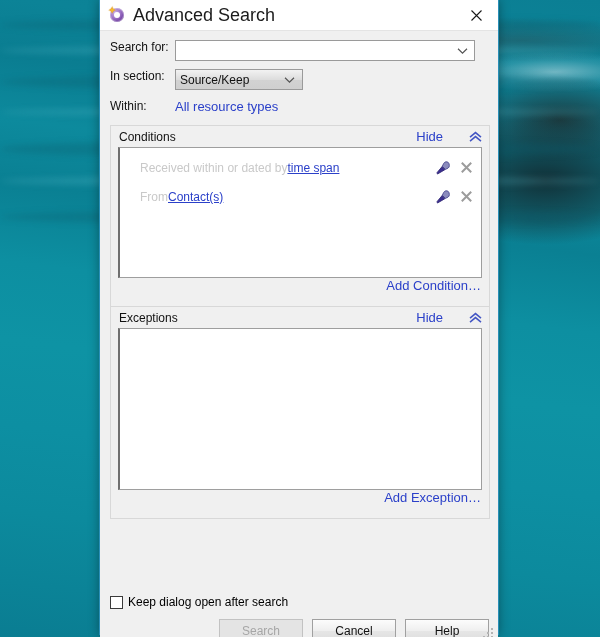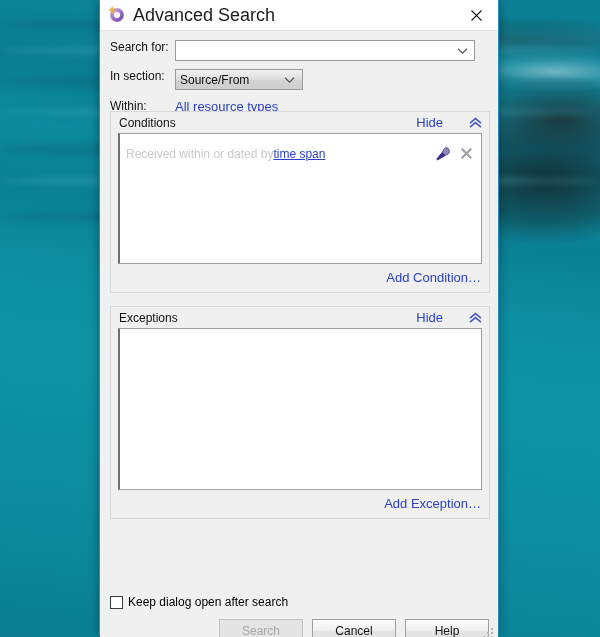--- a/index.html
+++ b/index.html
@@ -218,21 +218,21 @@
     box-sizing: border-box;
     position: relative;
     overflow: hidden;
   }
 
   .cond-row {
     position: relative;
     height: 29px;
     display: flex;
     align-items: center;
-    padding-left: 6px;
+    padding-left: 20px;
     font-size: 12px;
   }
   .cond-text {
     color: #c9c9c9;
   }
   .cond-link {
     color: #2b40c9;
     text-decoration: underline;
     cursor: pointer;
   }
@@ -243,21 +243,20 @@
     display: flex;
     align-items: center;
     gap: 10px;
   }
   .lens-icon { display: block; cursor: pointer; }
   .x-icon { display: block; cursor: pointer; }
 
   .group-foot {
     height: 26px;
     display: flex;
-    align-items: center;
     justify-content: flex-end;
     padding-right: 8px;
     box-sizing: border-box;
   }
 
   
   .checkrow {
     position: absolute;
     left: 10px;
     top: 555px;
@@ -349,33 +348,33 @@
         <span></span>
         <svg class="chev" width="11" height="7" viewBox="0 0 11 7">
           <path d="M1 1.3 L5.5 5.6 L10 1.3" stroke="#555" stroke-width="1.2" fill="none"></path>
         </svg>
       </div>
     </div>
 
     <div class="form-row" style="margin-top:8px;">
       <div class="form-label">In section:</div>
       <div class="combo-gray">
-        <span>Source/From</span>
+        <span>Source/Keep</span>
         <svg class="chev" width="11" height="7" viewBox="0 0 11 7">
           <path d="M1 1.3 L5.5 5.6 L10 1.3" stroke="#555" stroke-width="1.2" fill="none"></path>
         </svg>
       </div>
     </div>
 
     <div class="form-row" style="margin-top:9px;">
       <div class="form-label">Within:</div>
       <span class="link">All resource types</span>
     </div>
 
-    <div class="group" style="top:71px; height:182px;">
+    <div class="group" style="top:85px; height:182px;">
       <div class="group-head">
         <span class="group-title">Conditions</span>
         <span class="head-right">
           <span class="link">Hide</span>
           <svg class="chev-up-dbl" width="15" height="12" viewBox="0 0 15 12">
             <path d="M2 6.2 L7.5 1.6 L13 6.2" stroke="#4456c4" stroke-width="1.5" fill="none"></path>
             <path d="M2 10.2 L7.5 5.6 L13 10.2" stroke="#4456c4" stroke-width="1.5" fill="none"></path>
           </svg>
         </span>
       </div>
@@ -389,20 +388,33 @@
             <svg class="lens-icon" width="14" height="14" viewBox="0 0 14 14">
               <path d="M12.2 1.4 C10.6 0.2 8.4 0.9 7.6 2.6 L6.3 5.3 L9.4 8.4 L12.1 7.1 C13.8 6.3 13.7 2.8 12.2 1.4 Z" fill="#8b8bbd" stroke="#4b4b8f" stroke-width="0.9" stroke-linejoin="round"></path>
               <path d="M6.1 5.6 L1.2 11.4 C0.6 12.1 1.0 13.0 1.9 12.8 L8.9 8.7 Z" fill="#3b2f8f" stroke="#2a2070" stroke-width="0.8" stroke-linejoin="round"></path>
             </svg>
             <svg class="x-icon" width="13" height="13" viewBox="0 0 13 13">
               <path d="M1.8 1.8 L11.2 11.2 M11.2 1.8 L1.8 11.2" stroke="#9c9c9c" stroke-width="2" fill="none"></path>
             </svg>
           </span>
         </div>
 
+        <div class="cond-row">
+          <span class="cond-text">From </span>
+          <span class="cond-link">Contact(s)</span>
+          <span class="row-actions">
+            <svg class="lens-icon" width="14" height="14" viewBox="0 0 14 14">
+              <path d="M12.2 1.4 C10.6 0.2 8.4 0.9 7.6 2.6 L6.3 5.3 L9.4 8.4 L12.1 7.1 C13.8 6.3 13.7 2.8 12.2 1.4 Z" fill="#8b8bbd" stroke="#4b4b8f" stroke-width="0.9" stroke-linejoin="round"></path>
+              <path d="M6.1 5.6 L1.2 11.4 C0.6 12.1 1.0 13.0 1.9 12.8 L8.9 8.7 Z" fill="#3b2f8f" stroke="#2a2070" stroke-width="0.8" stroke-linejoin="round"></path>
+            </svg>
+            <svg class="x-icon" width="13" height="13" viewBox="0 0 13 13">
+              <path d="M1.8 1.8 L11.2 11.2 M11.2 1.8 L1.8 11.2" stroke="#9c9c9c" stroke-width="2" fill="none"></path>
+            </svg>
+          </span>
+        </div>
 
       </div>
 
       <div class="group-foot">
         <span class="link">Add Condition…</span>
       </div>
     </div>
 
     <div class="group" style="top:266px; height:213px;">
       <div class="group-head">

